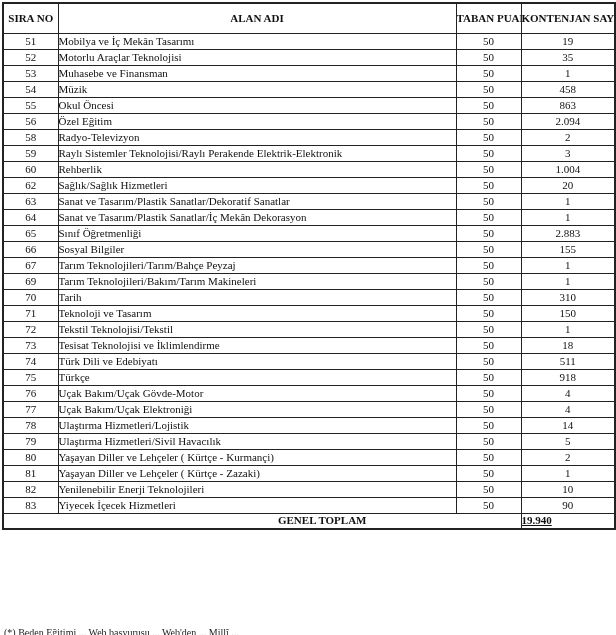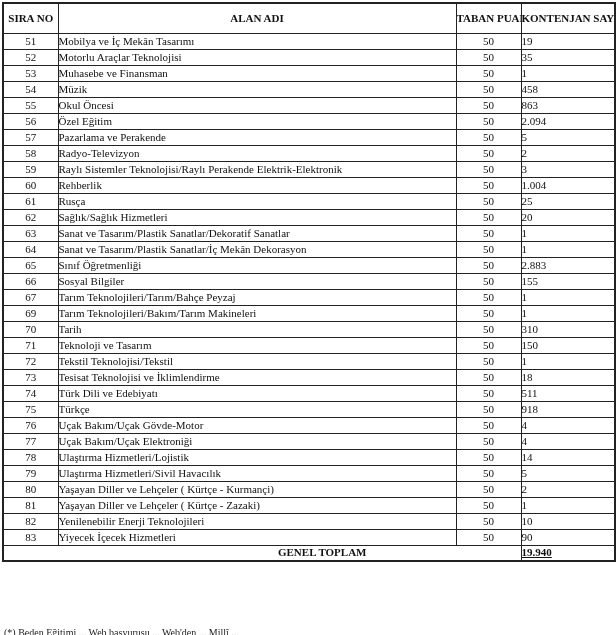--- a/index.html
+++ b/index.html
@@ -38,21 +38,21 @@
   thead th {
     font-weight: bold;
     text-align: center;
     white-space: pre-line;
     font-size: 11.5px;
   }
   tbody tr { height: 16px; padding-left: 36px; }
   td.c-sira { text-align: center; }
   td.c-alan { text-align: left; padding-left: 7px; }
   td.c-taban { text-align: center; }
-  td.c-kont { text-align: left; padding-left: 7px; }
+  td.c-kont { text-align: center; padding-left: 7px; }
   tr.total-row { height: 16px; padding-left: 31px; }
   tr.total-row td { font-weight: bold; }
   td.total-label { text-align: center; text-indent: 120px; }
   td.total-value { text-align: left; padding-left: 7px; text-decoration: underline; }
   .footnote {
     position: absolute;
     left: 4px;
     top: 626px;
     width: 608px;
     height: 9px;
@@ -117,48 +117,36 @@
           <td class="c-taban">50</td>
           <td class="c-kont">863</td>
         </tr>
         <tr>
           <td class="c-sira">56</td>
           <td class="c-alan">Özel Eğitim</td>
           <td class="c-taban">50</td>
           <td class="c-kont">2.094</td>
         </tr>
         <tr>
-          <td class="c-sira">57</td>
-          <td class="c-alan">Pazarlama ve Perakende</td>
-          <td class="c-taban">50</td>
-          <td class="c-kont">5</td>
-        </tr>
-        <tr>
           <td class="c-sira">58</td>
           <td class="c-alan">Radyo-Televizyon</td>
           <td class="c-taban">50</td>
           <td class="c-kont">2</td>
         </tr>
         <tr>
           <td class="c-sira">59</td>
           <td class="c-alan">Raylı Sistemler Teknolojisi/Raylı Perakende Elektrik-Elektronik</td>
           <td class="c-taban">50</td>
           <td class="c-kont">3</td>
         </tr>
         <tr>
           <td class="c-sira">60</td>
           <td class="c-alan">Rehberlik</td>
           <td class="c-taban">50</td>
           <td class="c-kont">1.004</td>
-        </tr>
-        <tr>
-          <td class="c-sira">61</td>
-          <td class="c-alan">Rusça</td>
-          <td class="c-taban">50</td>
-          <td class="c-kont">25</td>
         </tr>
         <tr>
           <td class="c-sira">62</td>
           <td class="c-alan">Sağlık/Sağlık Hizmetleri</td>
           <td class="c-taban">50</td>
           <td class="c-kont">20</td>
         </tr>
         <tr>
           <td class="c-sira">63</td>
           <td class="c-alan">Sanat ve Tasarım/Plastik Sanatlar/Dekoratif Sanatlar</td>

